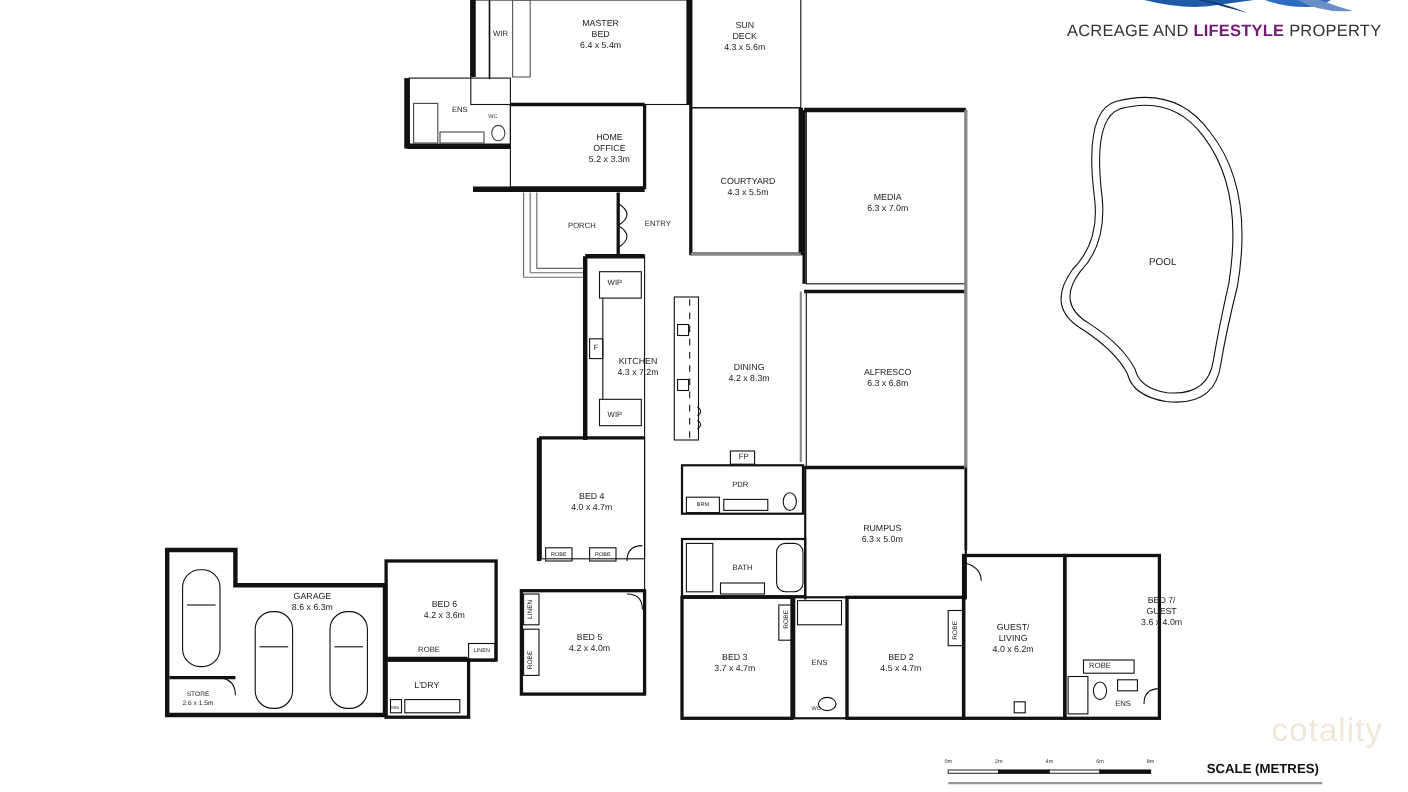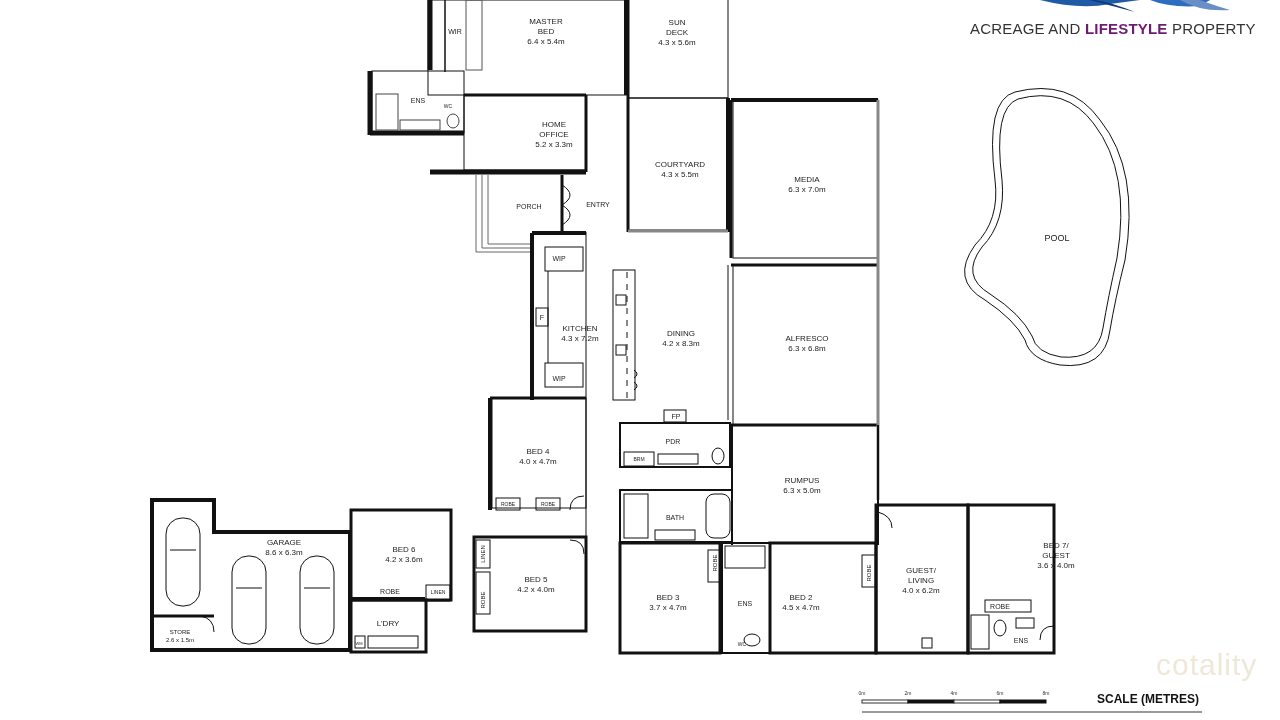--- a/index.html
+++ b/index.html
@@ -301,21 +301,21 @@
     <span class="dim">4.2 x 4.0m</span>
   </div>
 <div class="vert-label" style="left:483px;top:600px;">ROBE</div>
 <div class="room-label" style="left:668px;top:603px;">
     <span class="nm">BED 3</span>
     <span class="dim">3.7 x 4.7m</span>
   </div>
 <div class="vert-label" style="left:715px;top:563px;">ROBE</div>
 <div class="small-label" style="left:745px;top:603px;">ENS</div>
 <div class="small-label" style="left:742px;top:644px;font-size:5px;">WC</div>
-<div class="room-label" style="left:801px;top:603px;">
+<div class="room-label" style="left:819px;top:603px;">
     <span class="nm">BED 2</span>
     <span class="dim">4.5 x 4.7m</span>
   </div>
 <div class="vert-label" style="left:869px;top:573px;">ROBE</div>
 <div class="room-label" style="left:921px;top:581px;">
     <span class="nm">GUEST/</span>
     <span class="nm">LIVING</span>
     <span class="dim">4.0 x 6.2m</span>
   </div>
 <div class="room-label" style="left:1044px;top:556px;margin-left:12px;">

